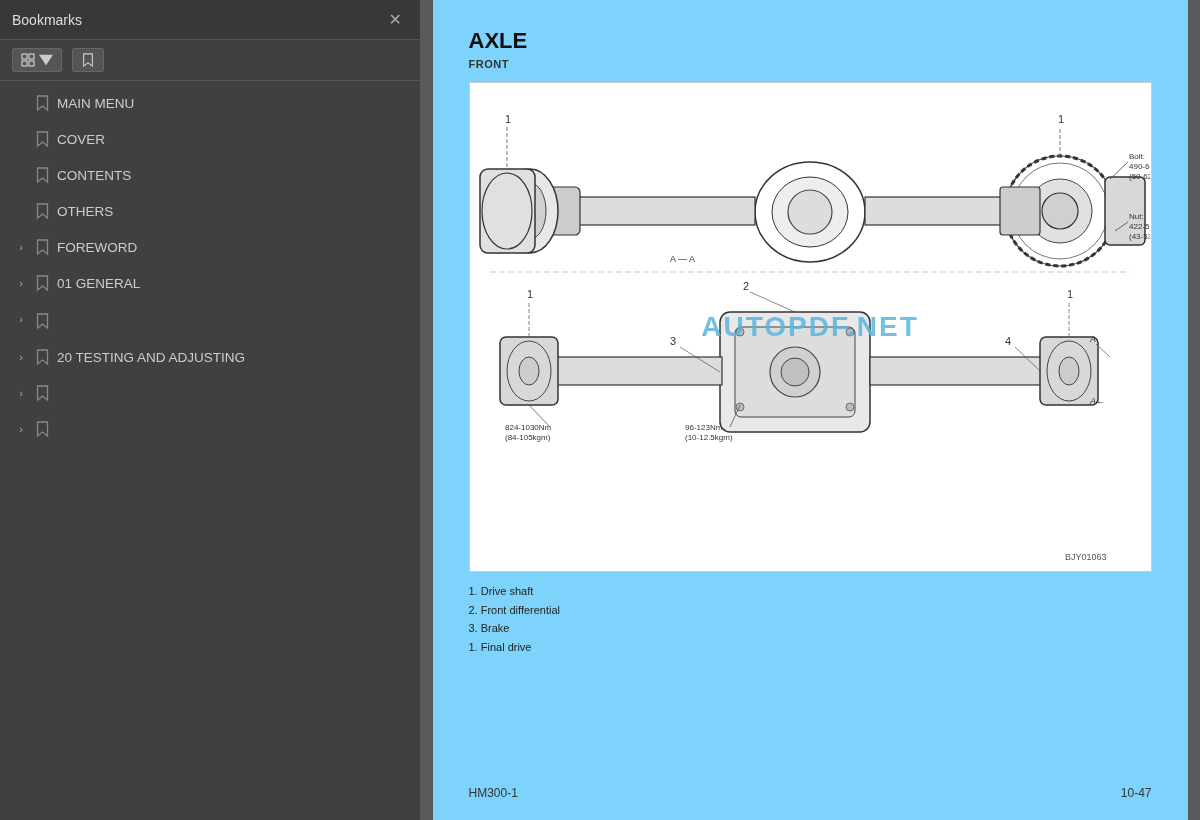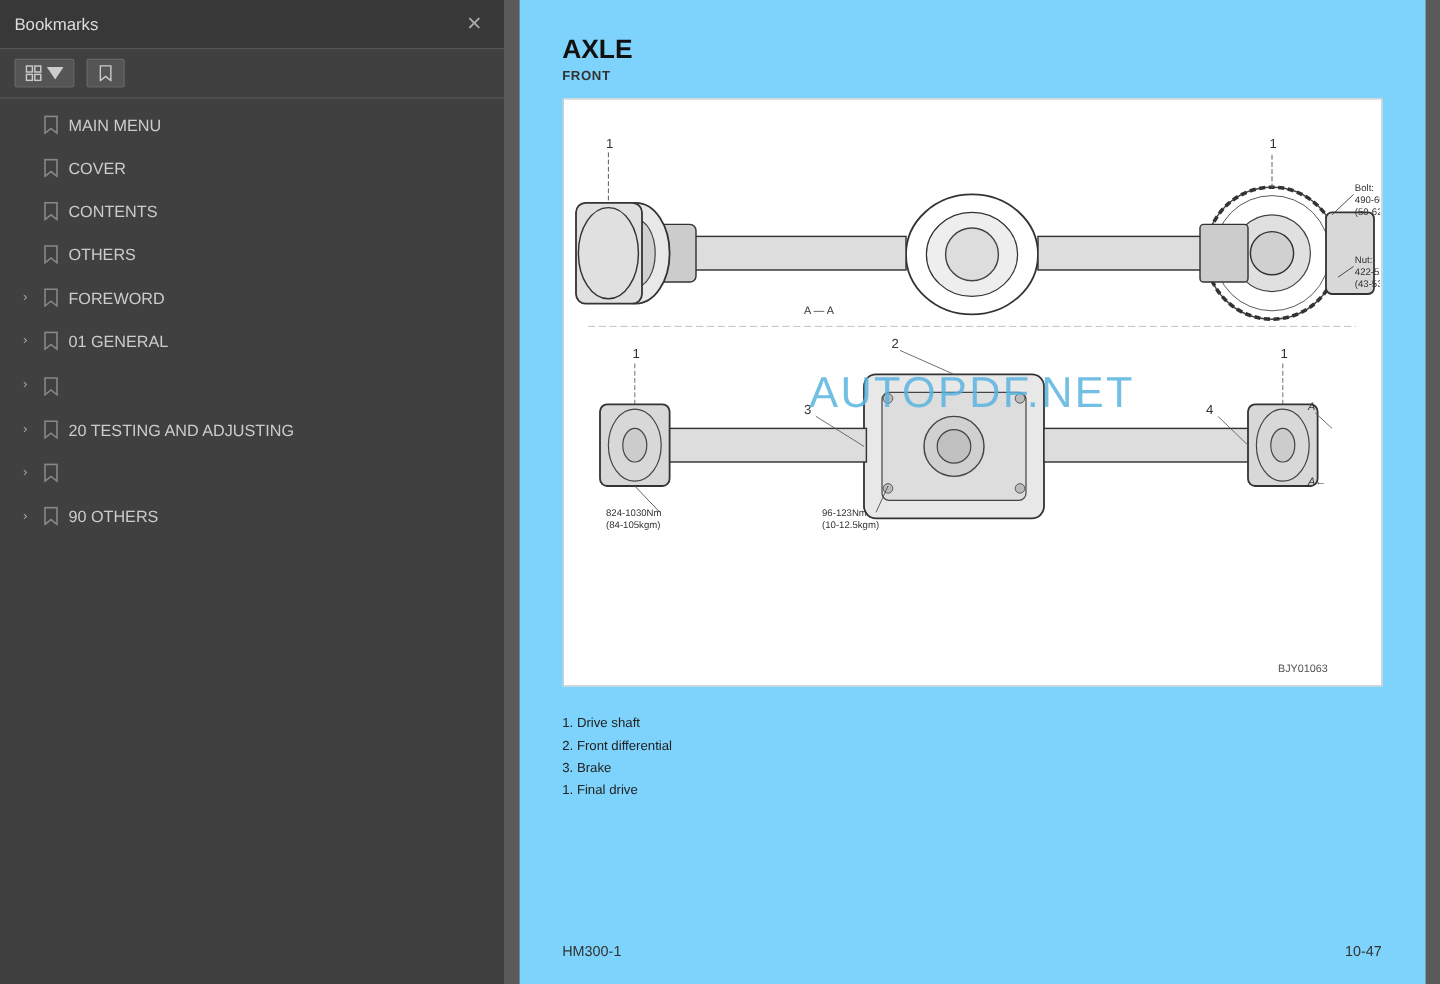--- a/index.html
+++ b/index.html
@@ -172,31 +172,31 @@
       width: 680px;
       height: 480px;
     }
 
     #watermark {
       position: absolute;
       top: 50%;
       left: 50%;
       transform: translate(-50%, -50%);
       color: #5ab4e0;
-      font-size: 36px;
-      font-weight: normal;
+      font-size: 28px;
+      font-weight: bold;
       opacity: 0.85;
       pointer-events: none;
       white-space: nowrap;
       letter-spacing: 2px;
       z-index: 10;
     }
 
     #legend {
-      margin-top: 22px;
+      margin-top: 10px;
       font-size: 11px;
       color: #222;
       line-height: 1.7;
     }
 
     #page-footer {
       display: flex;
       justify-content: space-between;
       align-items: flex-end;
       margin-top: auto;
@@ -335,21 +335,20 @@
       </span>
     </div>
 
     <div class="bookmark-item">
       <span class="expand-arrow">›</span>
       <span class="bm-icon">
         <svg viewBox="0 0 12 16">
             <path d="M1 1 h10 v14 l-5-4 -5 4 Z" fill="none" stroke="#888" stroke-width="1.3"></path>
           </svg>
       </span>
-      <span class="bm-label">90 OTHERS</span>
     </div>
 
   </div>
 </div>
 
 <div id="main-content">
   <div id="page-view">
 
     <div id="page-title">AXLE</div>
     <div id="page-subtitle">FRONT</div>

